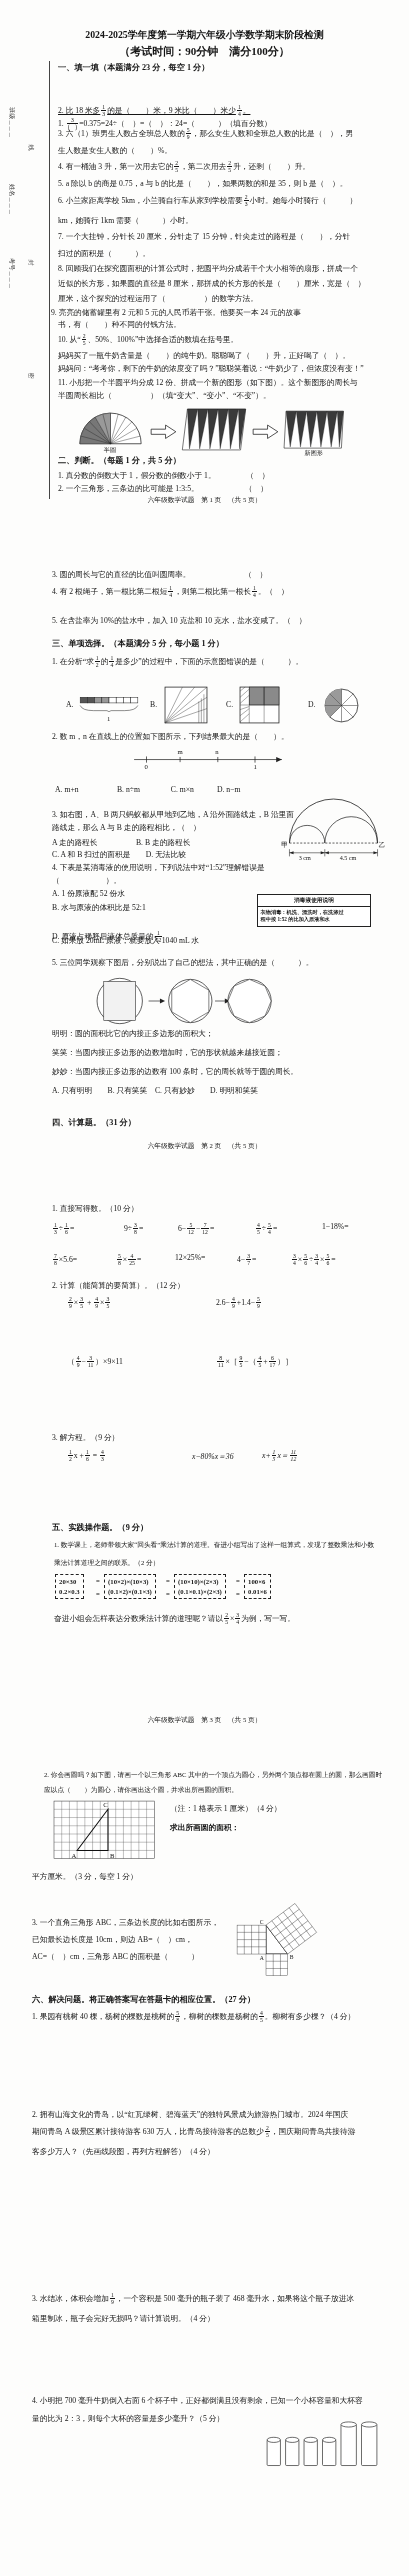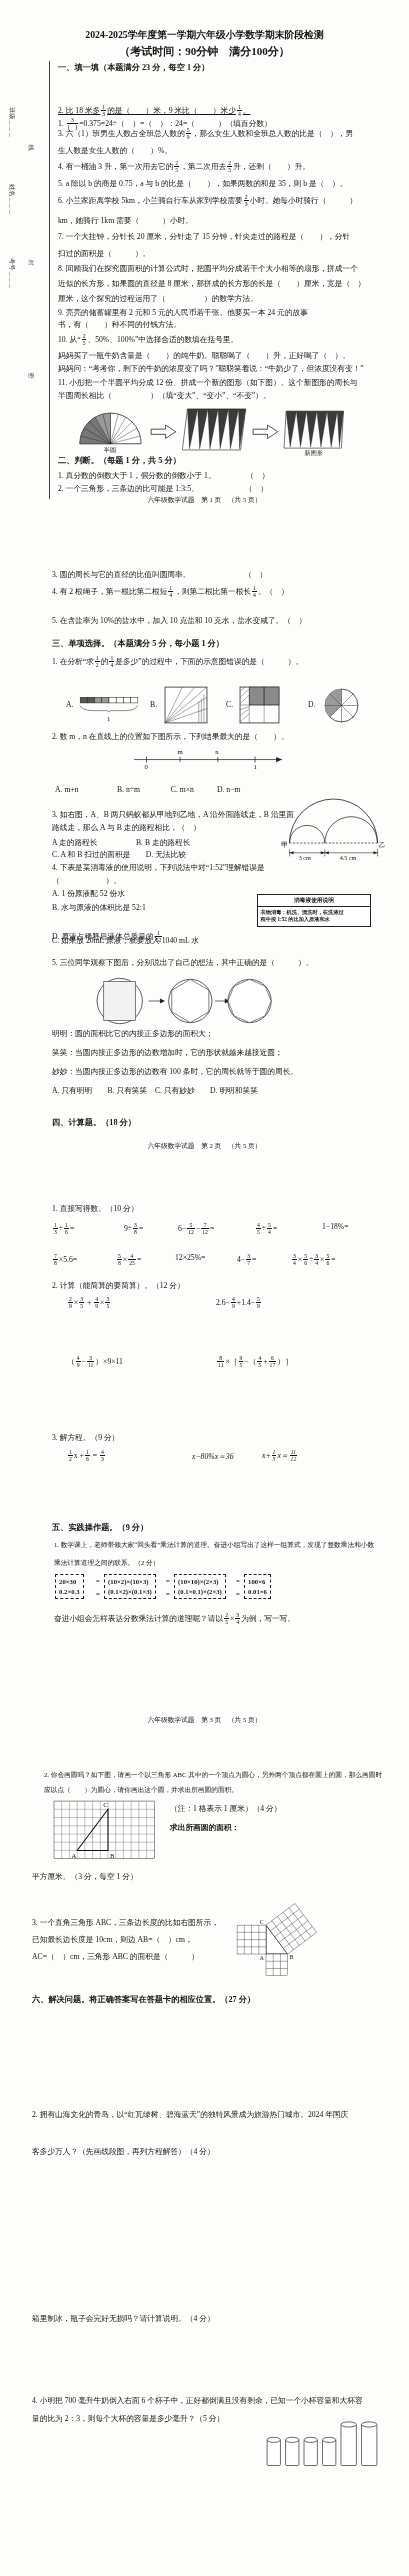--- a/index.html
+++ b/index.html
@@ -70,21 +70,21 @@
   <div class="t math" style="left:58px;top:194px;">6. 小兰家距离学校 5km，小兰骑自行车从家到学校需要<span class="frac">
         <span class="fn">2</span>
         <span class="fd">3</span>
       </span>小时。她每小时骑行（　　　）</div>
   <div class="t" style="left:58px;top:216px;">km，她骑行 1km 需要（　　　）小时。</div>
   <div class="t" style="left:58px;top:232px;">7. 一个大挂钟，分针长 20 厘米，分针走了 15 分钟，针尖走过的路程是（　　），分针</div>
   <div class="t" style="left:58px;top:249px;">扫过的面积是（　　　）。</div>
   <div class="t" style="left:58px;top:264px;">8. 回顾我们在探究圆面积的计算公式时，把圆平均分成若干个大小相等的扇形，拼成一个</div>
   <div class="t" style="left:58px;top:279px;">近似的长方形，如果圆的直径是 8 厘米，那拼成的长方形的长是（　　）厘米，宽是（　）</div>
   <div class="t" style="left:58px;top:294px;text-align:center;">厘米，这个探究的过程运用了（　　　　　）的数学方法。</div>
-  <div class="t" style="left:58px;top:308px;">9. 亮亮的储蓄罐里有 2 元和 5 元的人民币若干张。他要买一本 24 元的故事</div>
+  <div class="t" style="left:51px;top:308px;">9. 亮亮的储蓄罐里有 2 元和 5 元的人民币若干张。他要买一本 24 元的故事</div>
   <div class="t" style="left:58px;top:320px;">书，有（　　）种不同的付钱方法。</div>
   <div class="t math" style="left:58px;top:333px;">10. 从“<span class="frac">
         <span class="fn">2</span>
         <span class="fd">5</span>
       </span>、50%、100%”中选择合适的数填在括号里。</div>
   <div class="t" style="left:58px;top:351px;">妈妈买了一瓶牛奶含量是（　　）的纯牛奶。聪聪喝了（　　）升，正好喝了（　）。</div>
   <div class="t" style="left:58px;top:364px;">妈妈问：“考考你，剩下的牛奶的浓度变了吗？”聪聪笑着说：“牛奶少了，但浓度没有变！”</div>
   <div class="t" style="left:58px;top:378px;">11. 小彤把一个半圆平均分成 12 份、拼成一个新的图形（如下图）。这个新图形的周长与</div>
   <div class="t" style="left:58px;top:391px;">半圆周长相比（　　　　　）（填“变大”、“变小”、“不变”）。</div>
 
@@ -295,21 +295,21 @@
     <line x1="233" y1="50" x2="258" y2="50" stroke="#222" stroke-width="1.3"></line>
       <polygon points="262,50 252,45 252,55" fill="#222"></polygon>
     <circle cx="300" cy="50" r="42" fill="#fff" stroke="#222" stroke-width="1.4"></circle>
     <polygon points="300,8 330,21 342,50 330,79 300,92 270,79 258,50 270,21" fill="#fff" stroke="#222" stroke-width="1.1"></polygon>
   </svg>
   <div class="t" style="left:52px;top:1029px;">明明：圆的面积比它的内接正多边形的面积大；</div>
   <div class="t" style="left:52px;top:1048px;">笑笑：当圆内接正多边形的边数增加时，它的形状就越来越接近圆；</div>
   <div class="t" style="left:52px;top:1067px;">妙妙：当圆内接正多边形的边数有 100 条时，它的周长就等于圆的周长。</div>
   <div class="t" style="left:52px;top:1086px;">A. 只有明明　　B. 只有笑笑　C. 只有妙妙　　D. 明明和笑笑</div>
 
-  <div class="t b" style="left:52px;top:1118px;font-size:8.2px;">四、计算题。（18 分）</div>
+  <div class="t b" style="left:52px;top:1118px;font-size:8.2px;">四、计算题。（31 分）</div>
   <div class="t c sm" style="top:1142px;">六年级数学试题　第 2 页　（共 5 页）</div>
 
   <div class="t" style="left:52px;top:1204px;">1. 直接写得数。（10 分）</div>
   <div class="t math" style="left:52px;top:1222px;"><span class="frac">
         <span class="fn">1</span>
         <span class="fd">3</span>
       </span>÷<span class="frac">
         <span class="fn">1</span>
         <span class="fd">6</span>
       </span>=</div>
@@ -532,24 +532,39 @@
         <line x1="0" y1="-28" x2="70" y2="-28"></line>
         <line x1="0" y1="-42" x2="70" y2="-42"></line>
         <line x1="0" y1="-56" x2="70" y2="-56"></line>
     </g>
     <text x="50" y="132" style="font-size:11px;">A</text>
     <text x="108" y="130" style="font-size:11px;">B</text>
     <text x="50" y="62" style="font-size:11px;">C</text>
   </svg>
 
   <div class="t b" style="left:32px;top:1995px;font-size:8.2px;">六、解决问题。将正确答案写在答题卡的相应位置。（27 分）</div>
+  <div class="t math" style="left:32px;top:2010px;">1. 果园有桃树 40 棵，杨树的棵数是桃树的<span class="frac">
+        <span class="fn">5</span>
+        <span class="fd">8</span>
+      </span>，柳树的棵数是杨树的<span class="frac">
+        <span class="fn">4</span>
+        <span class="fd">5</span>
+      </span>。柳树有多少棵？（4 分）</div>
 
   <div class="t" style="left:32px;top:2110px;">2. 拥有山海文化的青岛，以“红瓦绿树、碧海蓝天”的独特风景成为旅游热门城市。2024 年国庆</div>
+  <div class="t math" style="left:32px;top:2125px;">期间青岛 A 级景区累计接待游客 630 万人，比青岛接待游客的总数少<span class="frac">
+        <span class="fn">2</span>
+        <span class="fd">5</span>
+      </span>，国庆期间青岛共接待游</div>
   <div class="t" style="left:32px;top:2147px;">客多少万人？（先画线段图，再列方程解答）（4 分）</div>
 
+  <div class="t math" style="left:32px;top:2292px;">3. 水结冰，体积会增加<span class="frac">
+        <span class="fn">1</span>
+        <span class="fd">9</span>
+      </span>，一个容积是 500 毫升的瓶子装了 468 毫升水，如果将这个瓶子放进冰</div>
   <div class="t" style="left:32px;top:2314px;">箱里制冰，瓶子会完好无损吗？请计算说明。（4 分）</div>
 
   <div class="t" style="left:32px;top:2396px;">4. 小明把 700 毫升牛奶倒入右面 6 个杯子中，正好都倒满且没有剩余，已知一个小杯容量和大杯容</div>
   <div class="t" style="left:32px;top:2414px;">量的比为 2：3，则每个大杯的容量是多少毫升？（5 分）</div>
 
   <svg style="left:263px;top:2419px;" width="118" height="52" viewBox="0 0 230 100">
     <g fill="#fff" stroke="#222" stroke-width="1.3">
       <rect x="8" y="40" width="26" height="50" rx="2"></rect>
         <ellipse cx="21" cy="40" rx="13" ry="5"></ellipse>
       <rect x="44" y="40" width="26" height="50" rx="2"></rect>

